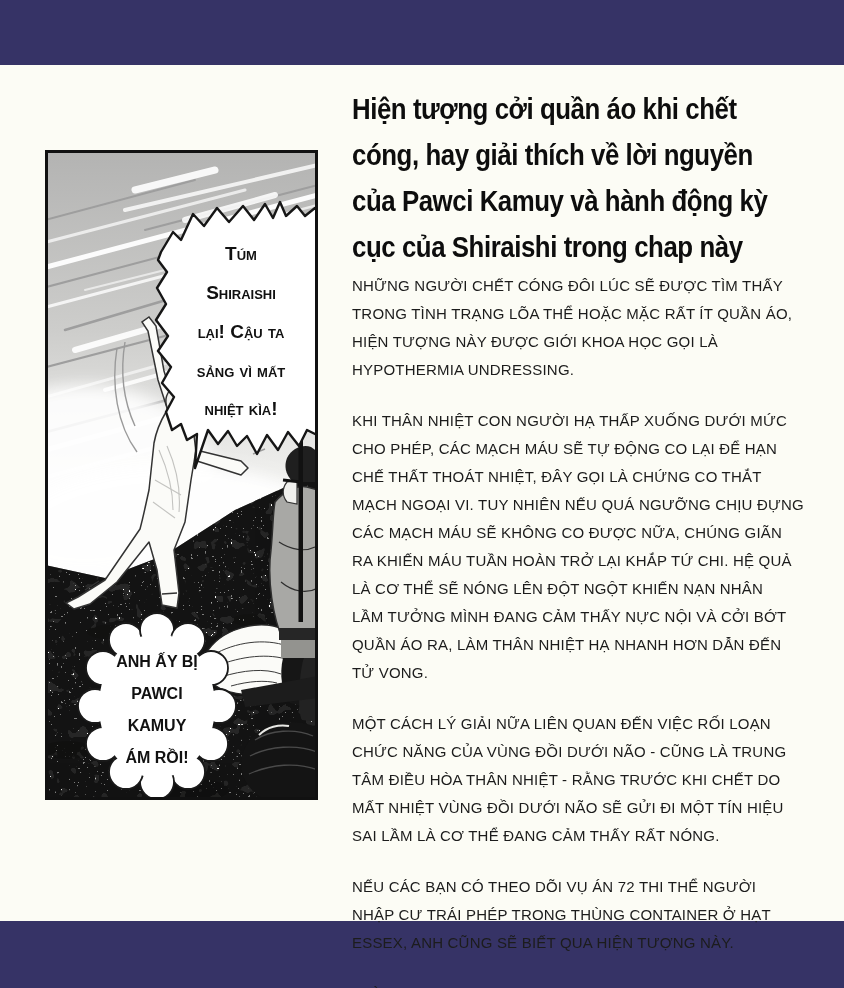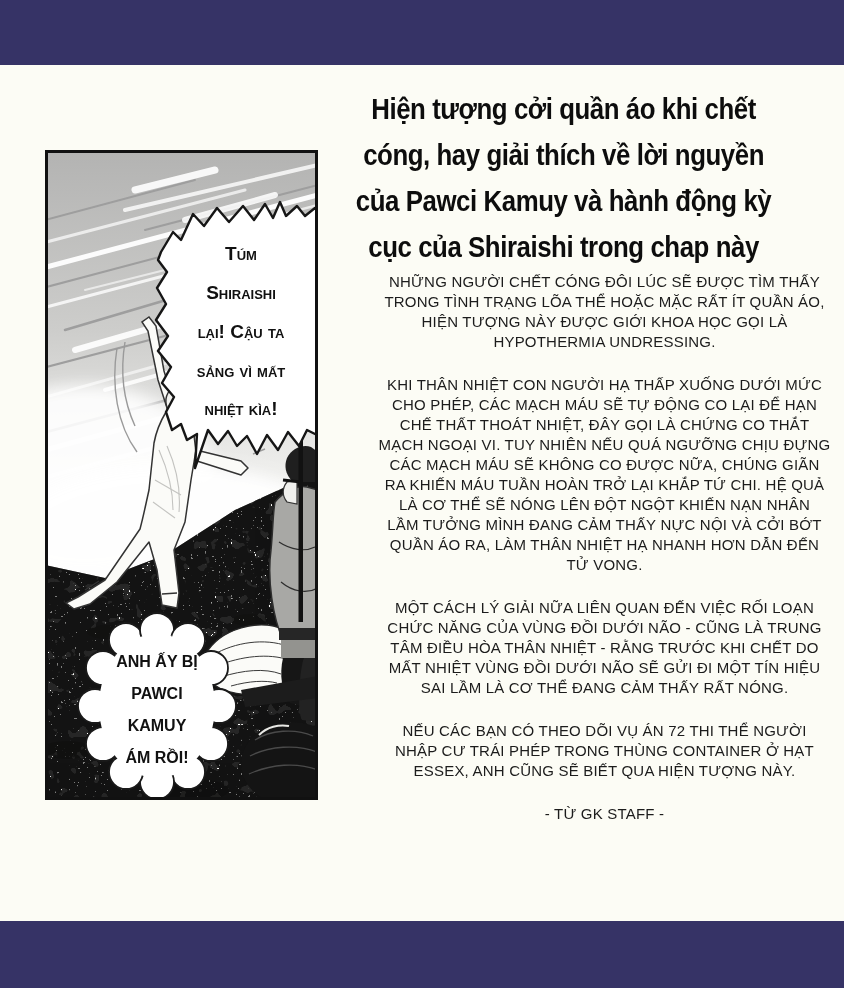--- a/index.html
+++ b/index.html
@@ -8,33 +8,33 @@
     background:#fcfcf5;
     font-family:"Liberation Sans", sans-serif;
   }
   .bar{position:absolute;left:0;width:844px;background:#363366;}
   .bar.top{top:0;height:65px;}
   .bar.bottom{top:921px;height:67px;}
 
   .panel-wrap{position:absolute;left:45px;top:150px;width:273px;height:650px;}
   .panel-wrap svg{display:block;}
 
-  .note-col{position:absolute;left:352px;top:86px;width:492px;color:#151515;text-align:center;}
+  .note-col{position:absolute;left:352px;top:86px;width:492px;color:#151515;}
   .note-title{
     margin:0 0 0 0;
     font-size:30px;font-weight:bold;line-height:46px;
     letter-spacing:-0.5px;
     white-space:pre-line;
     transform:scaleX(0.86);transform-origin:left top;
     color:#0d0d0d;
   }
   .note-body{position:absolute;left:0;top:186px;width:492px;}
   .note-body p{
-    margin:0 0 23px 13px;
-    font-size:15px;line-height:20px;
+    margin:0 0 23px 0;
+    font-size:15px;line-height:28px;
     letter-spacing:0.2px;
     white-space:pre-line;
     color:#1c1c1c;
   }
   .note-body p.sig{margin-bottom:2px;}
 </style>
 </head>
 <body>
 
 <div class="bar top"></div>

